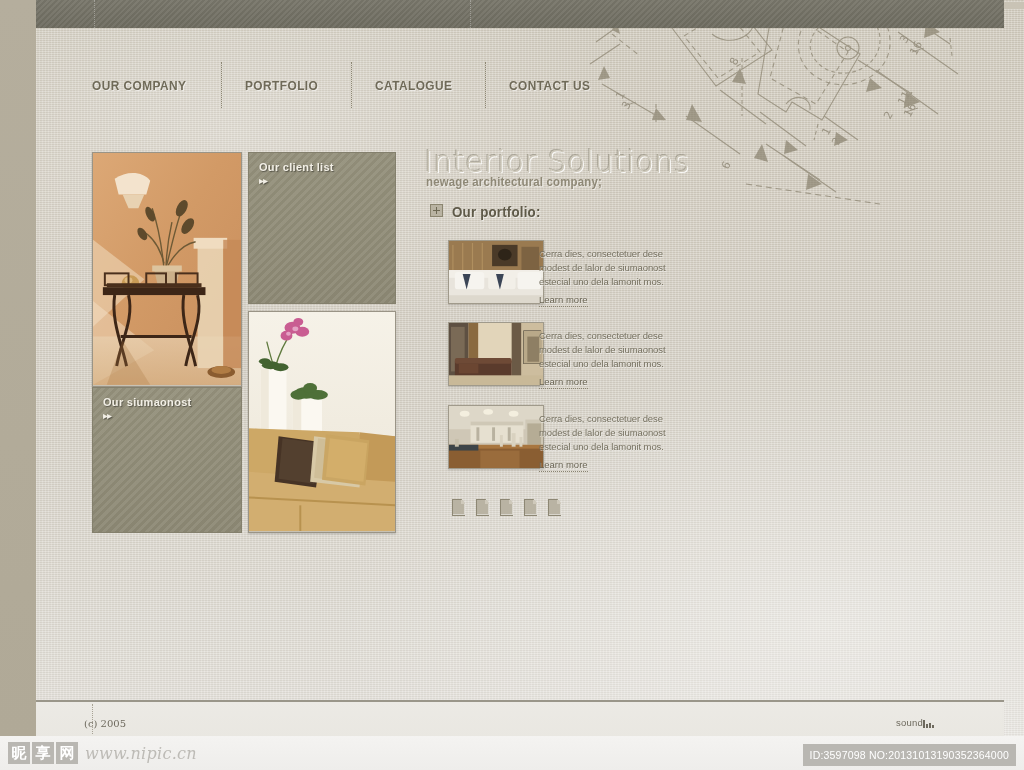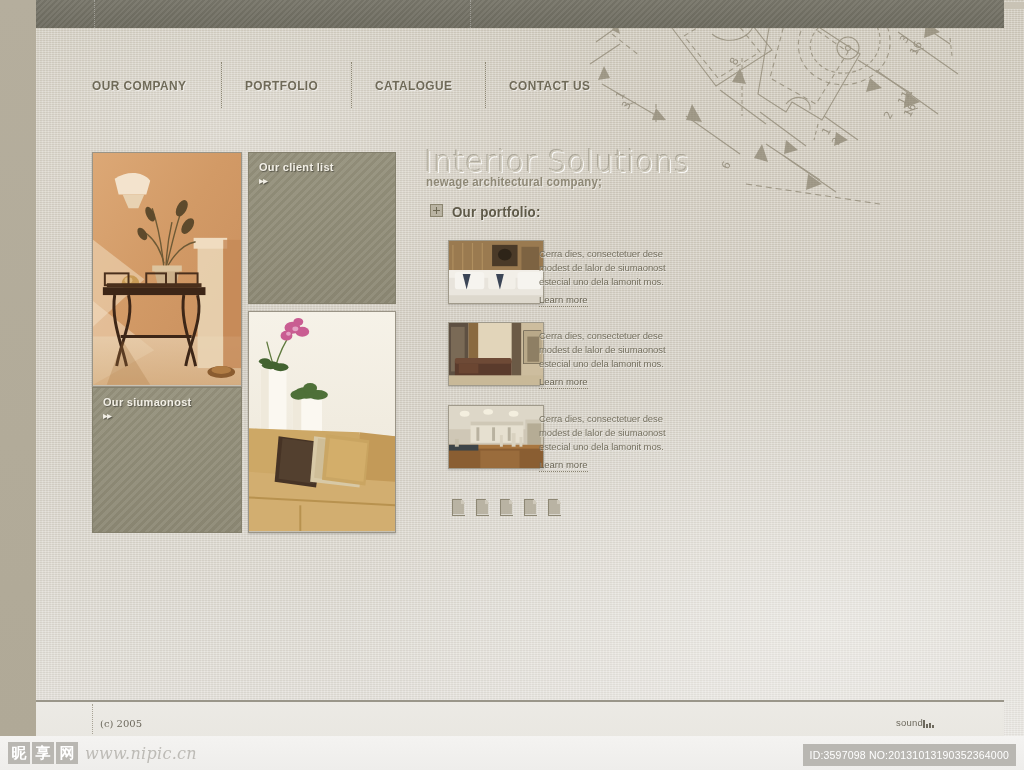--- a/index.html
+++ b/index.html
@@ -326,21 +326,21 @@
   }
   .footer-sep {
     position: absolute;
     left: 92px;
     top: 704px;
     height: 30px;
     border-left: 1px dotted #a7a294;
   }
   .footer-copy {
     position: absolute;
-    left: 100px;
+    left: 84px;
     top: 718px;
     font-family: "DejaVu Serif", serif;
     font-size: 10px;
     color: #6e6a5e;
     white-space: nowrap;
   }
   .footer-sound {
     position: absolute;
     left: 896px;
     top: 717px;

